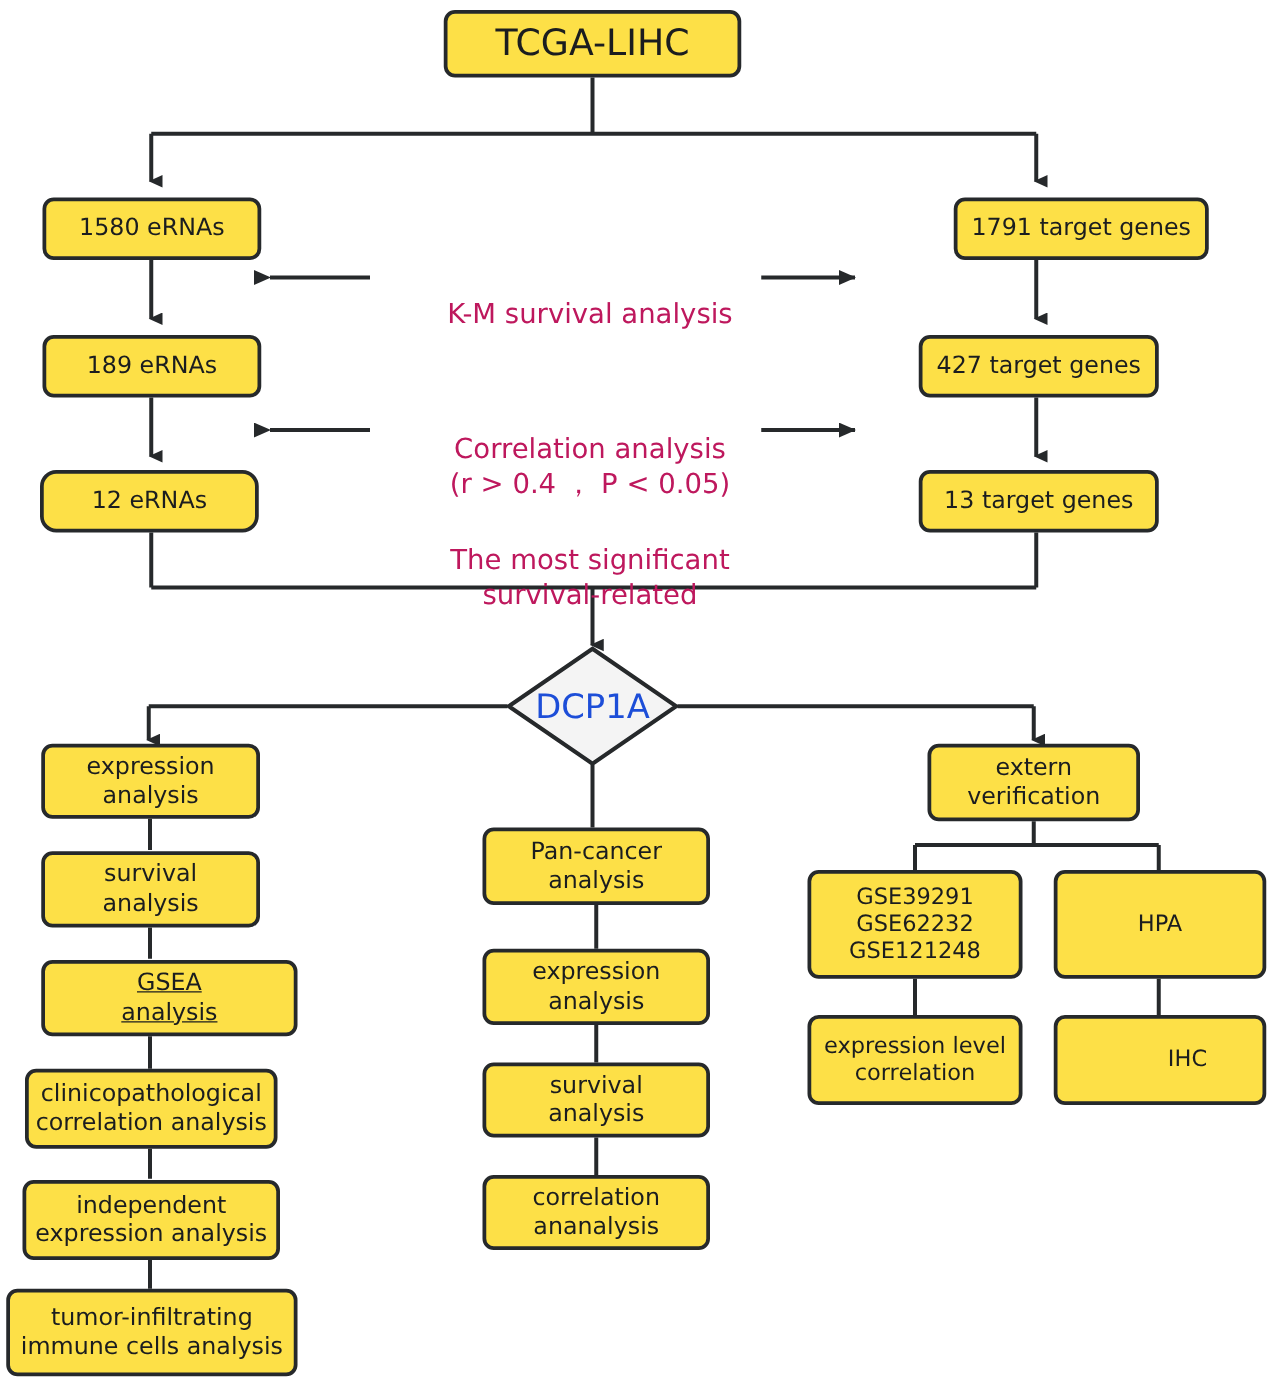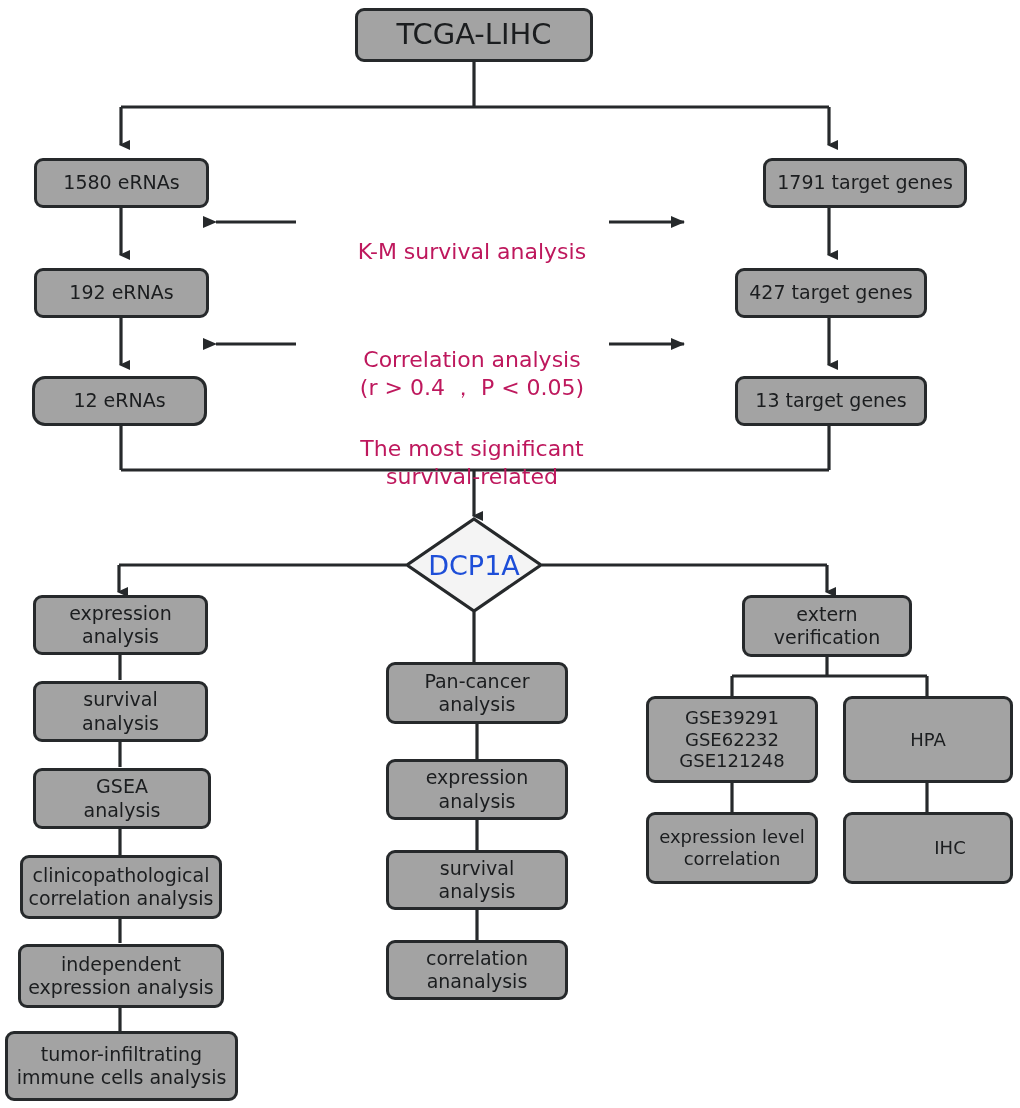--- a/index.html
+++ b/index.html
@@ -19,21 +19,21 @@
     position: absolute;
     left: 0;
     top: 0;
     width: 1020px;
     height: 1108px;
     pointer-events: none;
   }
   .node {
     position: absolute;
     box-sizing: border-box;
-    background: #a3a3a3;
+    background: #fde047;
     border: 3px solid #26292b;
     border-radius: 9px;
     display: flex;
     align-items: center;
     justify-content: center;
     text-align: center;
     color: #1b1d1f;
     line-height: 1.22;
     z-index: 3;
   }
@@ -134,21 +134,21 @@
   </svg>
 
   <div class="node title-node" style="left:355px; top:8px; width:238px; height:54px;">
     <span>TCGA-LIHC</span>
   </div>
 
   <div class="node count-node" style="left:34px; top:158px; width:175px; height:50px;">
     <span>1580 eRNAs</span>
   </div>
   <div class="node count-node" style="left:34px; top:268px; width:175px; height:50px;">
-    <span>192 eRNAs</span>
+    <span>189 eRNAs</span>
   </div>
   <div class="node count-node" style="left:32px; top:376px; width:175px; height:50px;border-radius:13px;">
     <span>12 eRNAs</span>
   </div>
 
   <div class="node count-node" style="left:763px; top:158px; width:204px; height:50px;">
     <span>1791 target genes</span>
   </div>
   <div class="node count-node" style="left:735px; top:268px; width:192px; height:50px;">
     <span>427 target genes</span>
@@ -177,21 +177,21 @@
   </div>
 
   <div class="node step-node" style="left:33px; top:595px; width:175px; height:60px;">
     <span>expression
 analysis</span>
   </div>
   <div class="node step-node" style="left:33px; top:681px; width:175px; height:61px;">
     <span>survival
 analysis</span>
   </div>
-  <div class="node step-node" style="left:33px; top:768px; width:178px; height:61px;">
+  <div class="node step-node" style="left:33px; top:768px; width:205px; height:61px;text-decoration:underline;">
     <span>GSEA
 analysis</span>
   </div>
   <div class="node step-node" style="left:20px; top:855px; width:202px; height:64px;">
     <span>clinicopathological
 correlation analysis</span>
   </div>
   <div class="node step-node" style="left:18px; top:944px; width:206px; height:64px;">
     <span>independent
 expression analysis</span>

